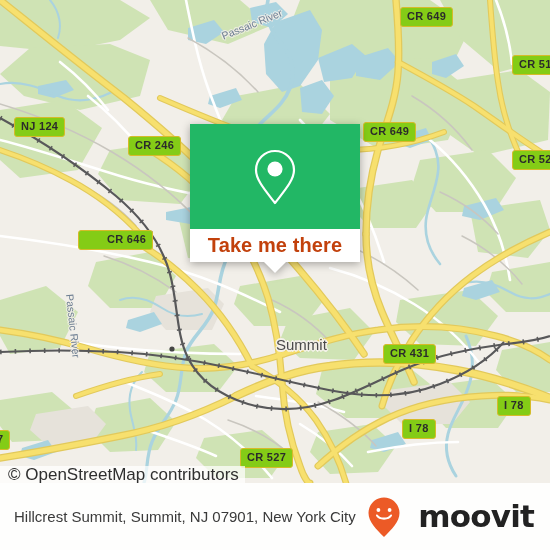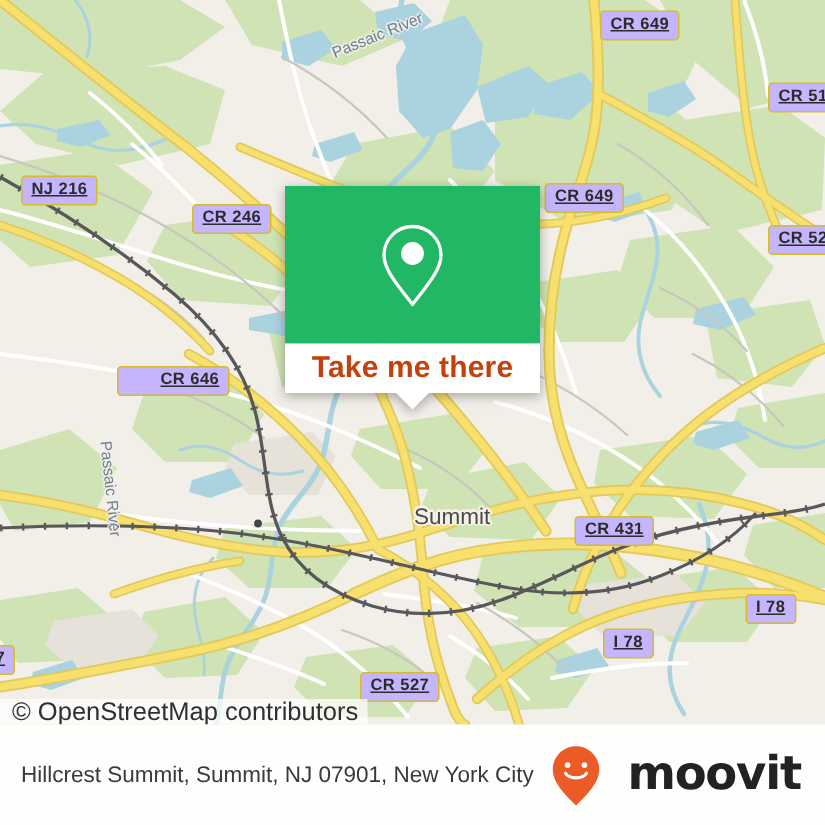--- a/index.html
+++ b/index.html
@@ -28,33 +28,32 @@
     width: 550px;
     height: 483px;
     overflow: hidden;
     background: #f2efe9;
   }
   #map svg { display: block; }
 
   
   .shield {
     position: absolute;
-    background: #c4b5fd;
+    background: #84cc16;
     border: 1.6px solid #d6bb2a;
     border-radius: 3px;
     color: #2b2b2b;
     font-size: 11px;
     font-weight: bold;
     line-height: 1;
     padding: 3px 6px 4px 6px;
     white-space: nowrap;
     letter-spacing: .3px;
     font-family: "Liberation Sans", sans-serif;
     box-sizing: border-box;
-    text-decoration: underline;
   }
 
   
   .place-label {
     position: absolute;
     color: #4a4a4a;
     font-size: 15px;
     font-family: "Liberation Sans", sans-serif;
     white-space: nowrap;
     text-shadow:
@@ -351,25 +350,25 @@
     </svg>
 
     <div class="place-label" style="left:232px; top:336px;margin-left:44px;">Summit</div>
 
     <div class="river-label" style="left:222px; top:30px; transform:rotate(-22deg); transform-origin:left center;">Passaic River</div>
 
     <div class="river-label" style="left:70px; top:288px; transform:rotate(84deg); transform-origin:left center;">Passaic River</div>
 
     <div class="shield" style="left:400px; top:7px;">CR 649</div>
     <div class="shield" style="left:512px; top:55px;">CR 516</div>
-    <div class="shield" style="left:14px; top:117px;">NJ 216</div>
+    <div class="shield" style="left:14px; top:117px;">NJ 124</div>
     <div class="shield" style="left:128px; top:136px;">CR 246</div>
     <div class="shield" style="left:363px; top:122px;">CR 649</div>
     <div class="shield" style="left:512px; top:150px;">CR 527</div>
-    <div class="shield" style="left:78px; top:244px;padding-left:28px;">CR 646</div>
+    <div class="shield" style="left:78px; top:230px;padding-left:28px;">CR 646</div>
     <div class="shield" style="left:383px; top:344px;">CR 431</div>
     <div class="shield" style="left:497px; top:396px;">I 78</div>
     <div class="shield" style="left:402px; top:419px;">I 78</div>
     <div class="shield" style="left:240px; top:448px;">CR 527</div>
     <div class="shield" style="left:-10px; top:430px;">7</div>
 
     <div id="attribution">
       <span>© OpenStreetMap contributors</span>
     </div>
 

